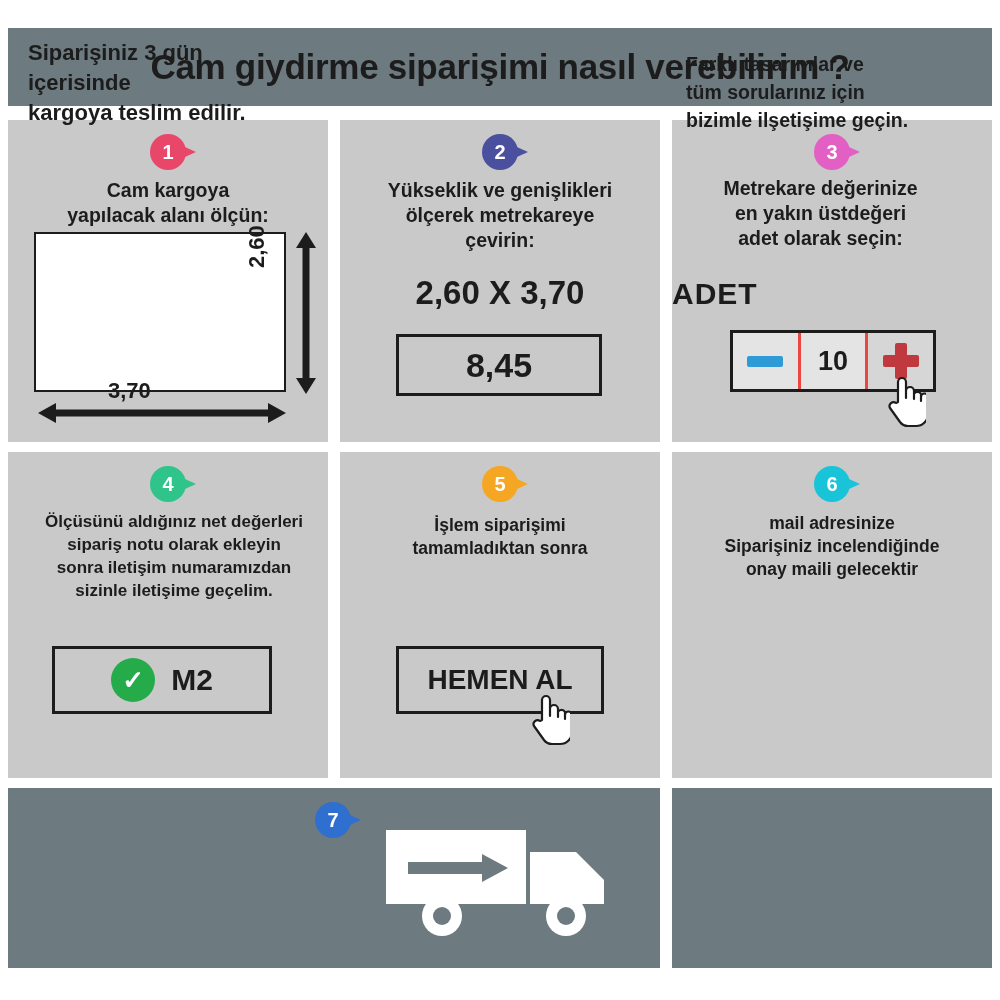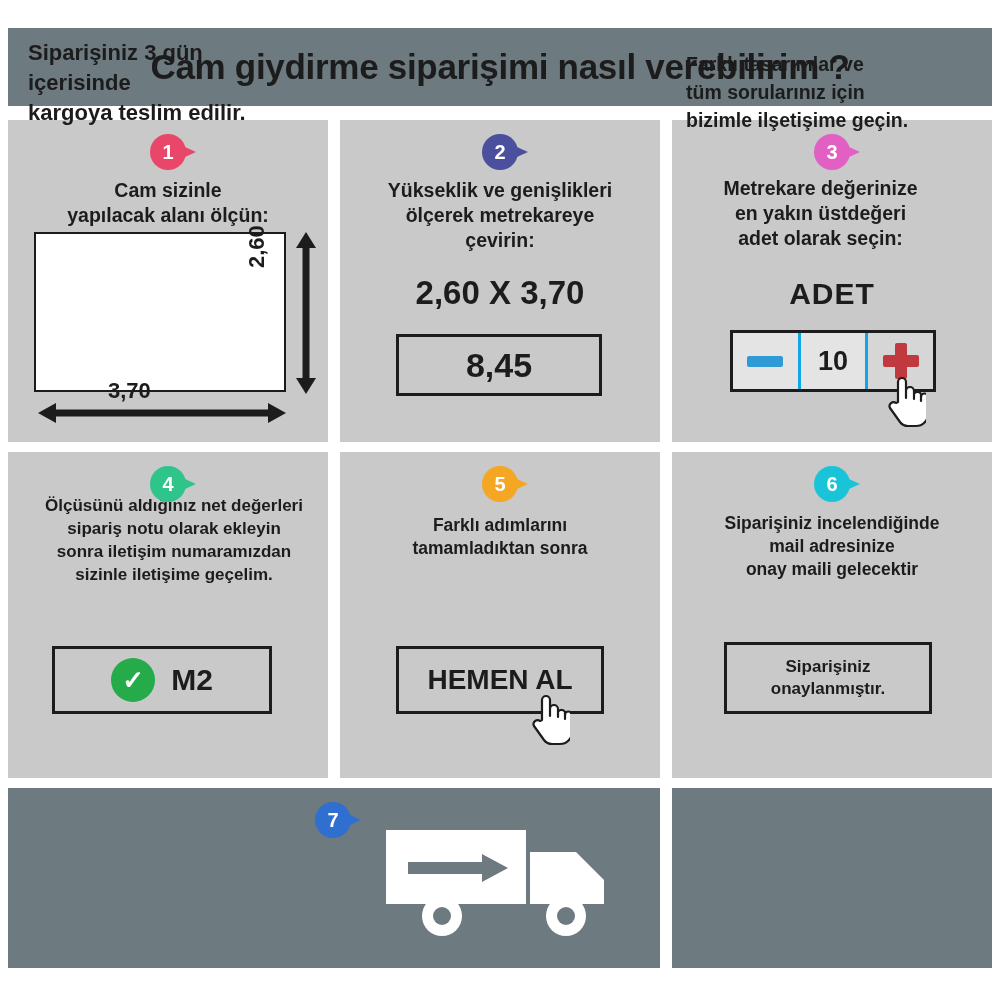--- a/index.html
+++ b/index.html
@@ -170,21 +170,21 @@
     font-weight: bold;
     color: #1c1c1c;
   }
 
   
   .adet-label {
     position: absolute;
     left: 672px;
     top: 277px;
     width: 320px;
-    text-align: center;
+    text-align: left;
     font-size: 30px;
     font-weight: bold;
     color: #1c1c1c;
     letter-spacing: 1px;
   }
   .stepper {
     position: absolute;
     left: 730px;
     top: 330px;
     width: 206px;
@@ -194,21 +194,21 @@
     display: flex;
     background: #e4e4e4;
   }
   .stepper-cell {
     flex: 1;
     display: flex;
     align-items: center;
     justify-content: center;
     position: relative;
   }
-  .stepper-cell + .stepper-cell { border-left: 3px solid #0ea5e9; }
+  .stepper-cell + .stepper-cell { border-left: 3px solid #ef4444; }
   .stepper-value {
     font-size: 27px;
     font-weight: bold;
     color: #1c1c1c;
   }
   .minus-glyph {
     width: 36px;
     height: 11px;
     background: #2e9bd6;
     border-radius: 2px;
@@ -368,21 +368,21 @@
   </div>
 
   <div class="card r1 c1"></div>
   <div class="badge-wrap" style="top:134px; left:8px; width:320px;">
     <div class="badge-inner" style="color:#e8476a;">
       <div class="badge-tail"></div>
       <div class="badge" style="background:#e8476a;">1</div>
     </div>
   </div>
   <div class="card-title" style="top:178px; left:8px; width:320px;">
-    <div>Cam sizinle</div>
+    <div>Cam kargoya</div>
     <div>yapılacak alanı ölçün:</div>
   </div>
 
   <div class="rect-white"></div>
 
   <svg class="arrow-svg" style="left:294px; top:232px;" width="24" height="162" viewBox="0 0 24 162">
     <line x1="12" y1="10" x2="12" y2="152" stroke="#1c1c1c" stroke-width="7"></line>
     <polygon points="12,0 2,16 22,16" fill="#1c1c1c"></polygon>
     <polygon points="12,162 2,146 22,146" fill="#1c1c1c"></polygon>
   </svg>
@@ -439,62 +439,58 @@
     <path d="M14 30 L14 10 a4 4 0 0 1 8 0 L22 26 L22 19 a4 4 0 0 1 8 0 L30 27 L30 22 a4 4 0 0 1 7 0 L37 29 L37 25 a3.5 3.5 0 0 1 7 0 L44 42 a12 12 0 0 1 -12 12 L24 54 a10 10 0 0 1 -8 -4 L6 36 a4 4 0 0 1 6 -5 Z" fill="#ffffff" stroke="#1c1c1c" stroke-width="2.2" stroke-linejoin="round"></path>
   </svg>
 
   <div class="card r2 c1"></div>
   <div class="badge-wrap" style="top:466px; left:8px; width:320px;">
     <div class="badge-inner" style="color:#2fc48a;">
       <div class="badge-tail"></div>
       <div class="badge" style="background:#2fc48a;">4</div>
     </div>
   </div>
-  <div class="body-text" style="top:494px; left:8px; width:320px;padding-left:24px;">
+  <div class="body-text" style="top:510px; left:8px; width:320px;padding-left:24px;">
     <div>Ölçüsünü aldığınız net değerleri</div>
     <div>sipariş notu olarak ekleyin</div>
     <div>sonra iletişim numaramızdan</div>
     <div>sizinle iletişime geçelim.</div>
   </div>
   <div class="m2-box">
     <div class="check-circle">✓</div>
     <div class="m2-text">M2</div>
   </div>
 
   <div class="card r2 c2"></div>
   <div class="badge-wrap" style="top:466px; left:340px; width:320px;">
     <div class="badge-inner" style="color:#f5a623;">
       <div class="badge-tail"></div>
       <div class="badge" style="background:#f5a623;">5</div>
     </div>
   </div>
   <div class="card-title small" style="top:514px; left:340px; width:320px;">
-    <div>Farklı adımlarını</div>
+    <div>İşlem siparişimi</div>
     <div>tamamladıktan sonra</div>
   </div>
   <div class="cta-box">HEMEN AL</div>
   <svg class="cursor-hand" style="left:528px; top:690px;" viewBox="0 0 42 56">
     <path d="M14 30 L14 10 a4 4 0 0 1 8 0 L22 26 L22 19 a4 4 0 0 1 8 0 L30 27 L30 22 a4 4 0 0 1 7 0 L37 29 L37 25 a3.5 3.5 0 0 1 7 0 L44 42 a12 12 0 0 1 -12 12 L24 54 a10 10 0 0 1 -8 -4 L6 36 a4 4 0 0 1 6 -5 Z" fill="#ffffff" stroke="#1c1c1c" stroke-width="2.2" stroke-linejoin="round"></path>
   </svg>
 
   <div class="card r2 c3"></div>
   <div class="badge-wrap" style="top:466px; left:672px; width:320px;">
     <div class="badge-inner" style="color:#19c4d8;">
       <div class="badge-tail"></div>
       <div class="badge" style="background:#19c4d8;">6</div>
     </div>
   </div>
   <div class="card-title small" style="top:512px; left:672px; width:320px;">
+    <div>mail adresinize</div>
     <div>Siparişiniz incelendiğinde</div>
-    <div>mail adresinize</div>
     <div>onay maili gelecektir</div>
-  </div>
-  <div class="confirm-box">
-    <div>Siparişiniz</div>
-    <div>onaylanmıştır.</div>
   </div>
 
   <div class="panel left"></div>
   <div class="badge-wrap" style="top:802px; left:248px; width:170px;">
     <div class="badge-inner" style="color:#2f6fd0;">
       <div class="badge-tail"></div>
       <div class="badge" style="background:#2f6fd0;">7</div>
     </div>
   </div>
   <div class="panel-text ship-text">

